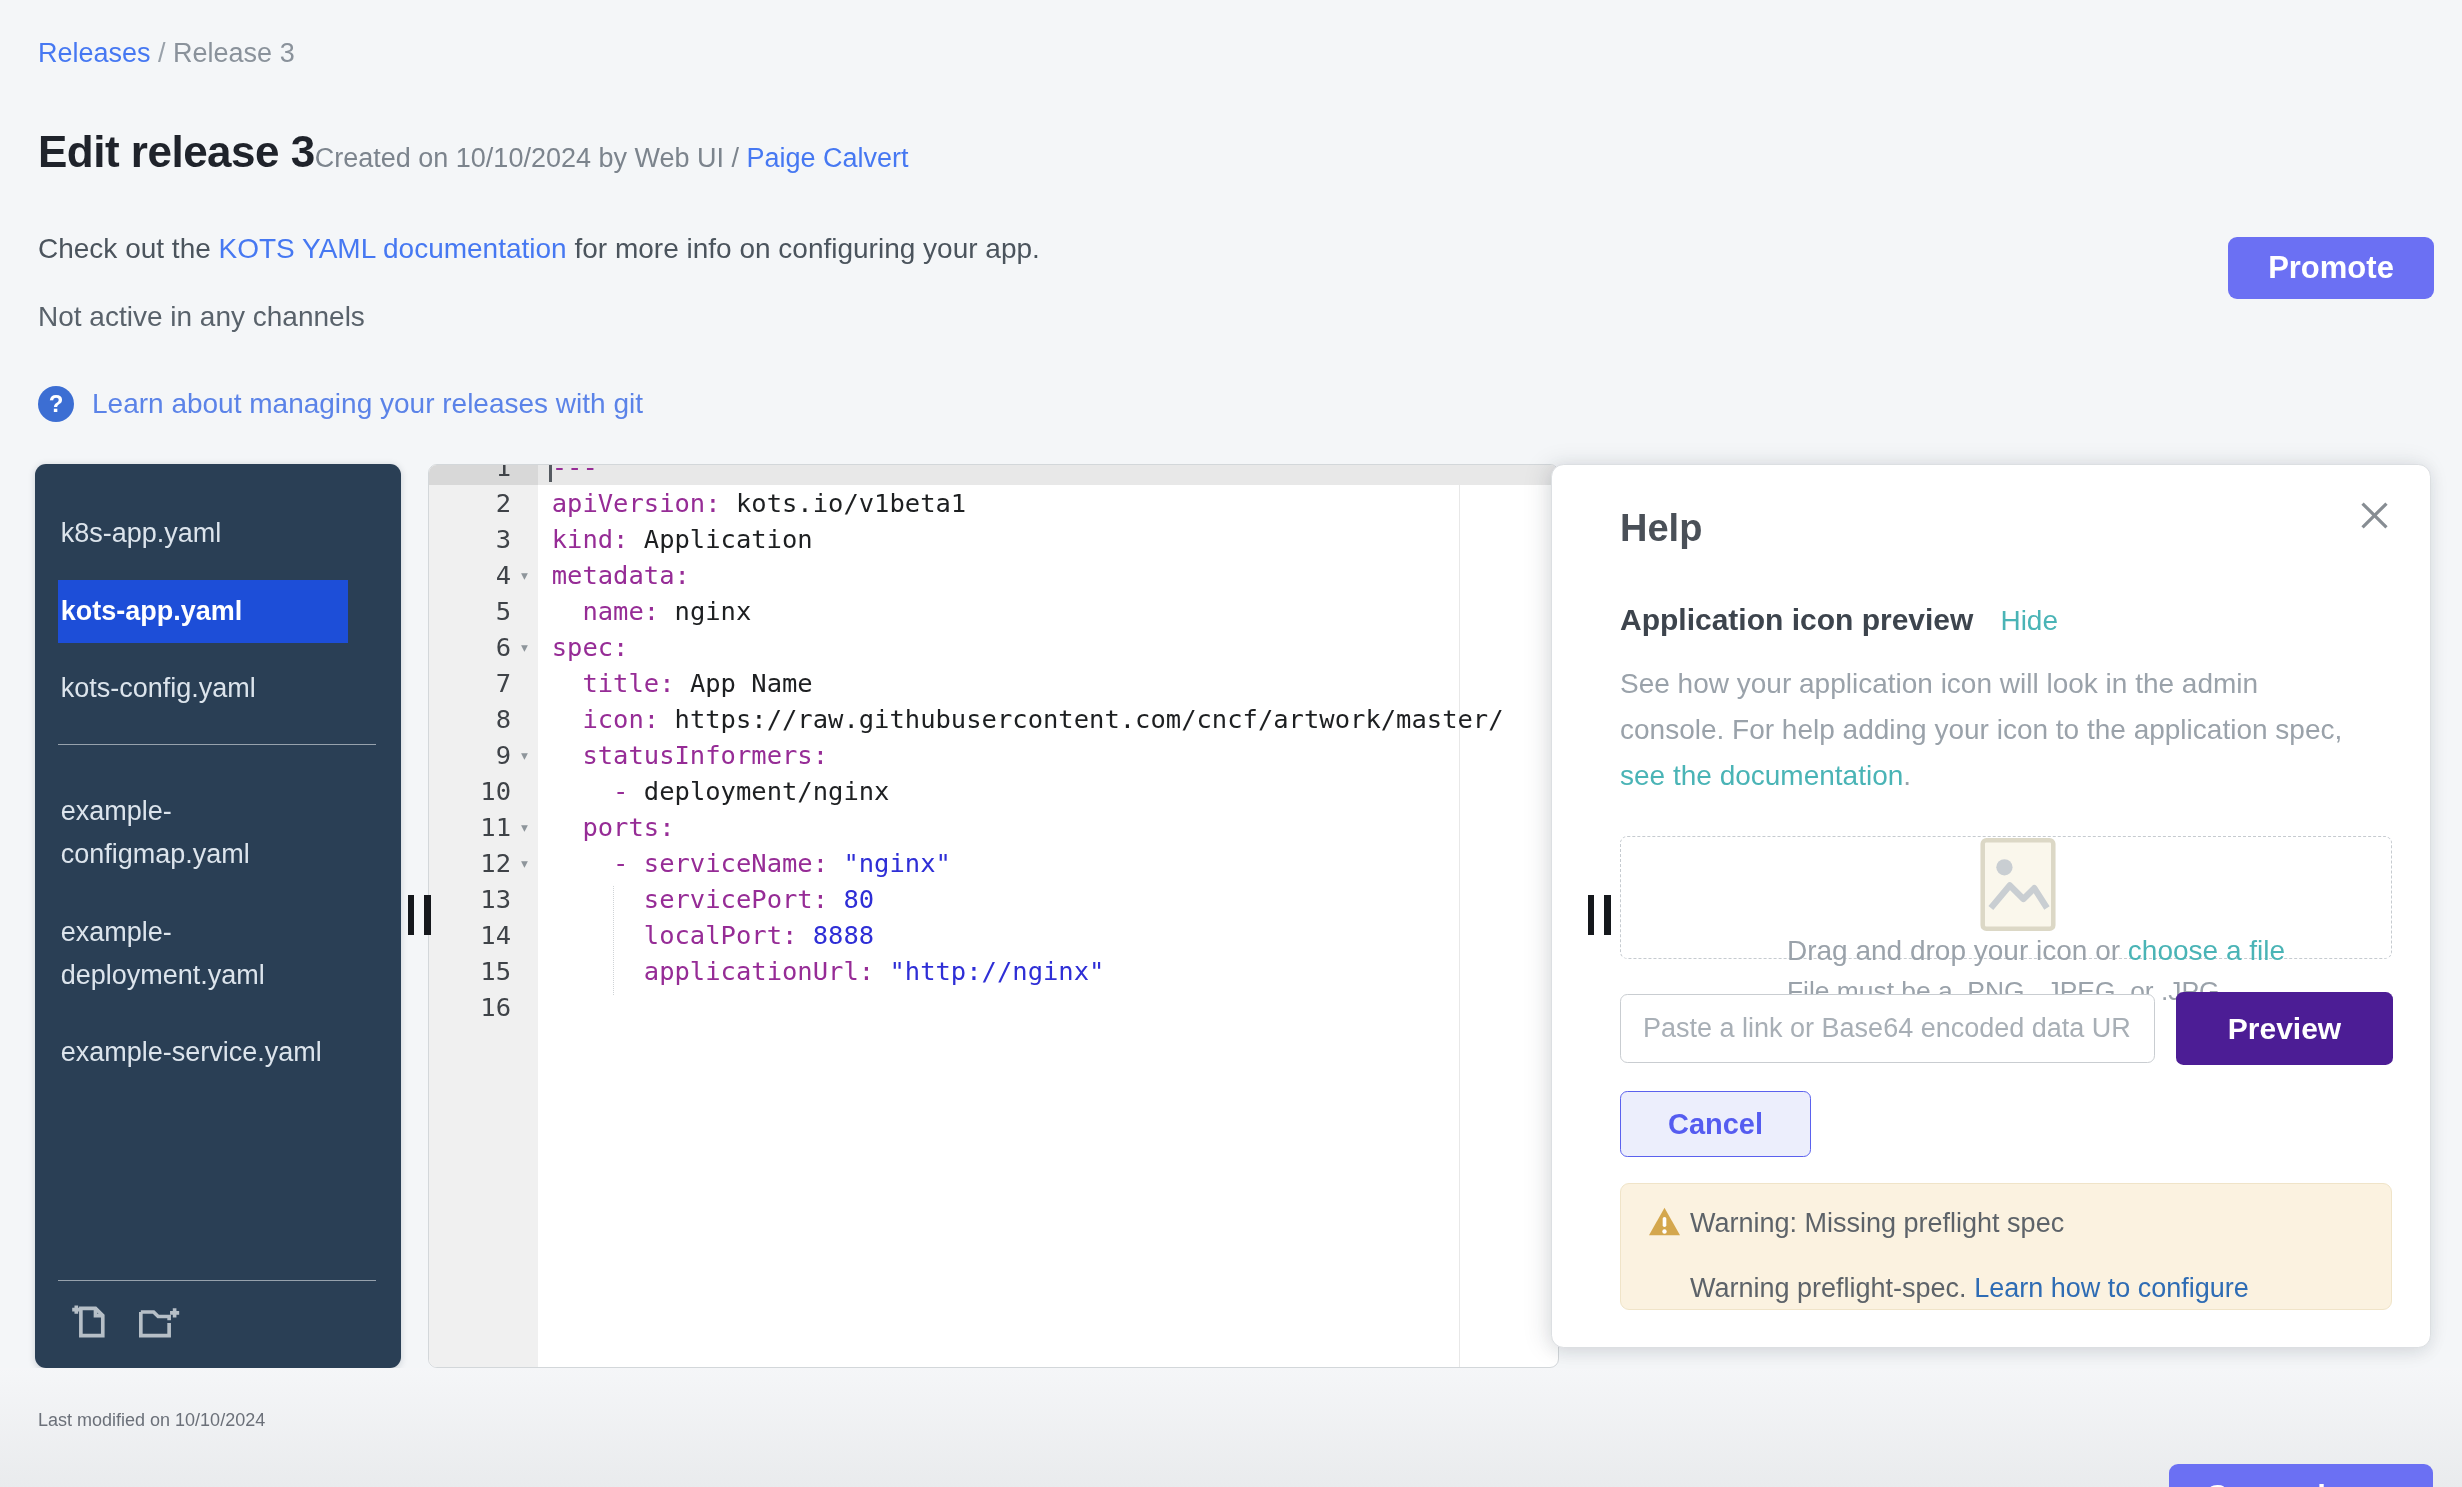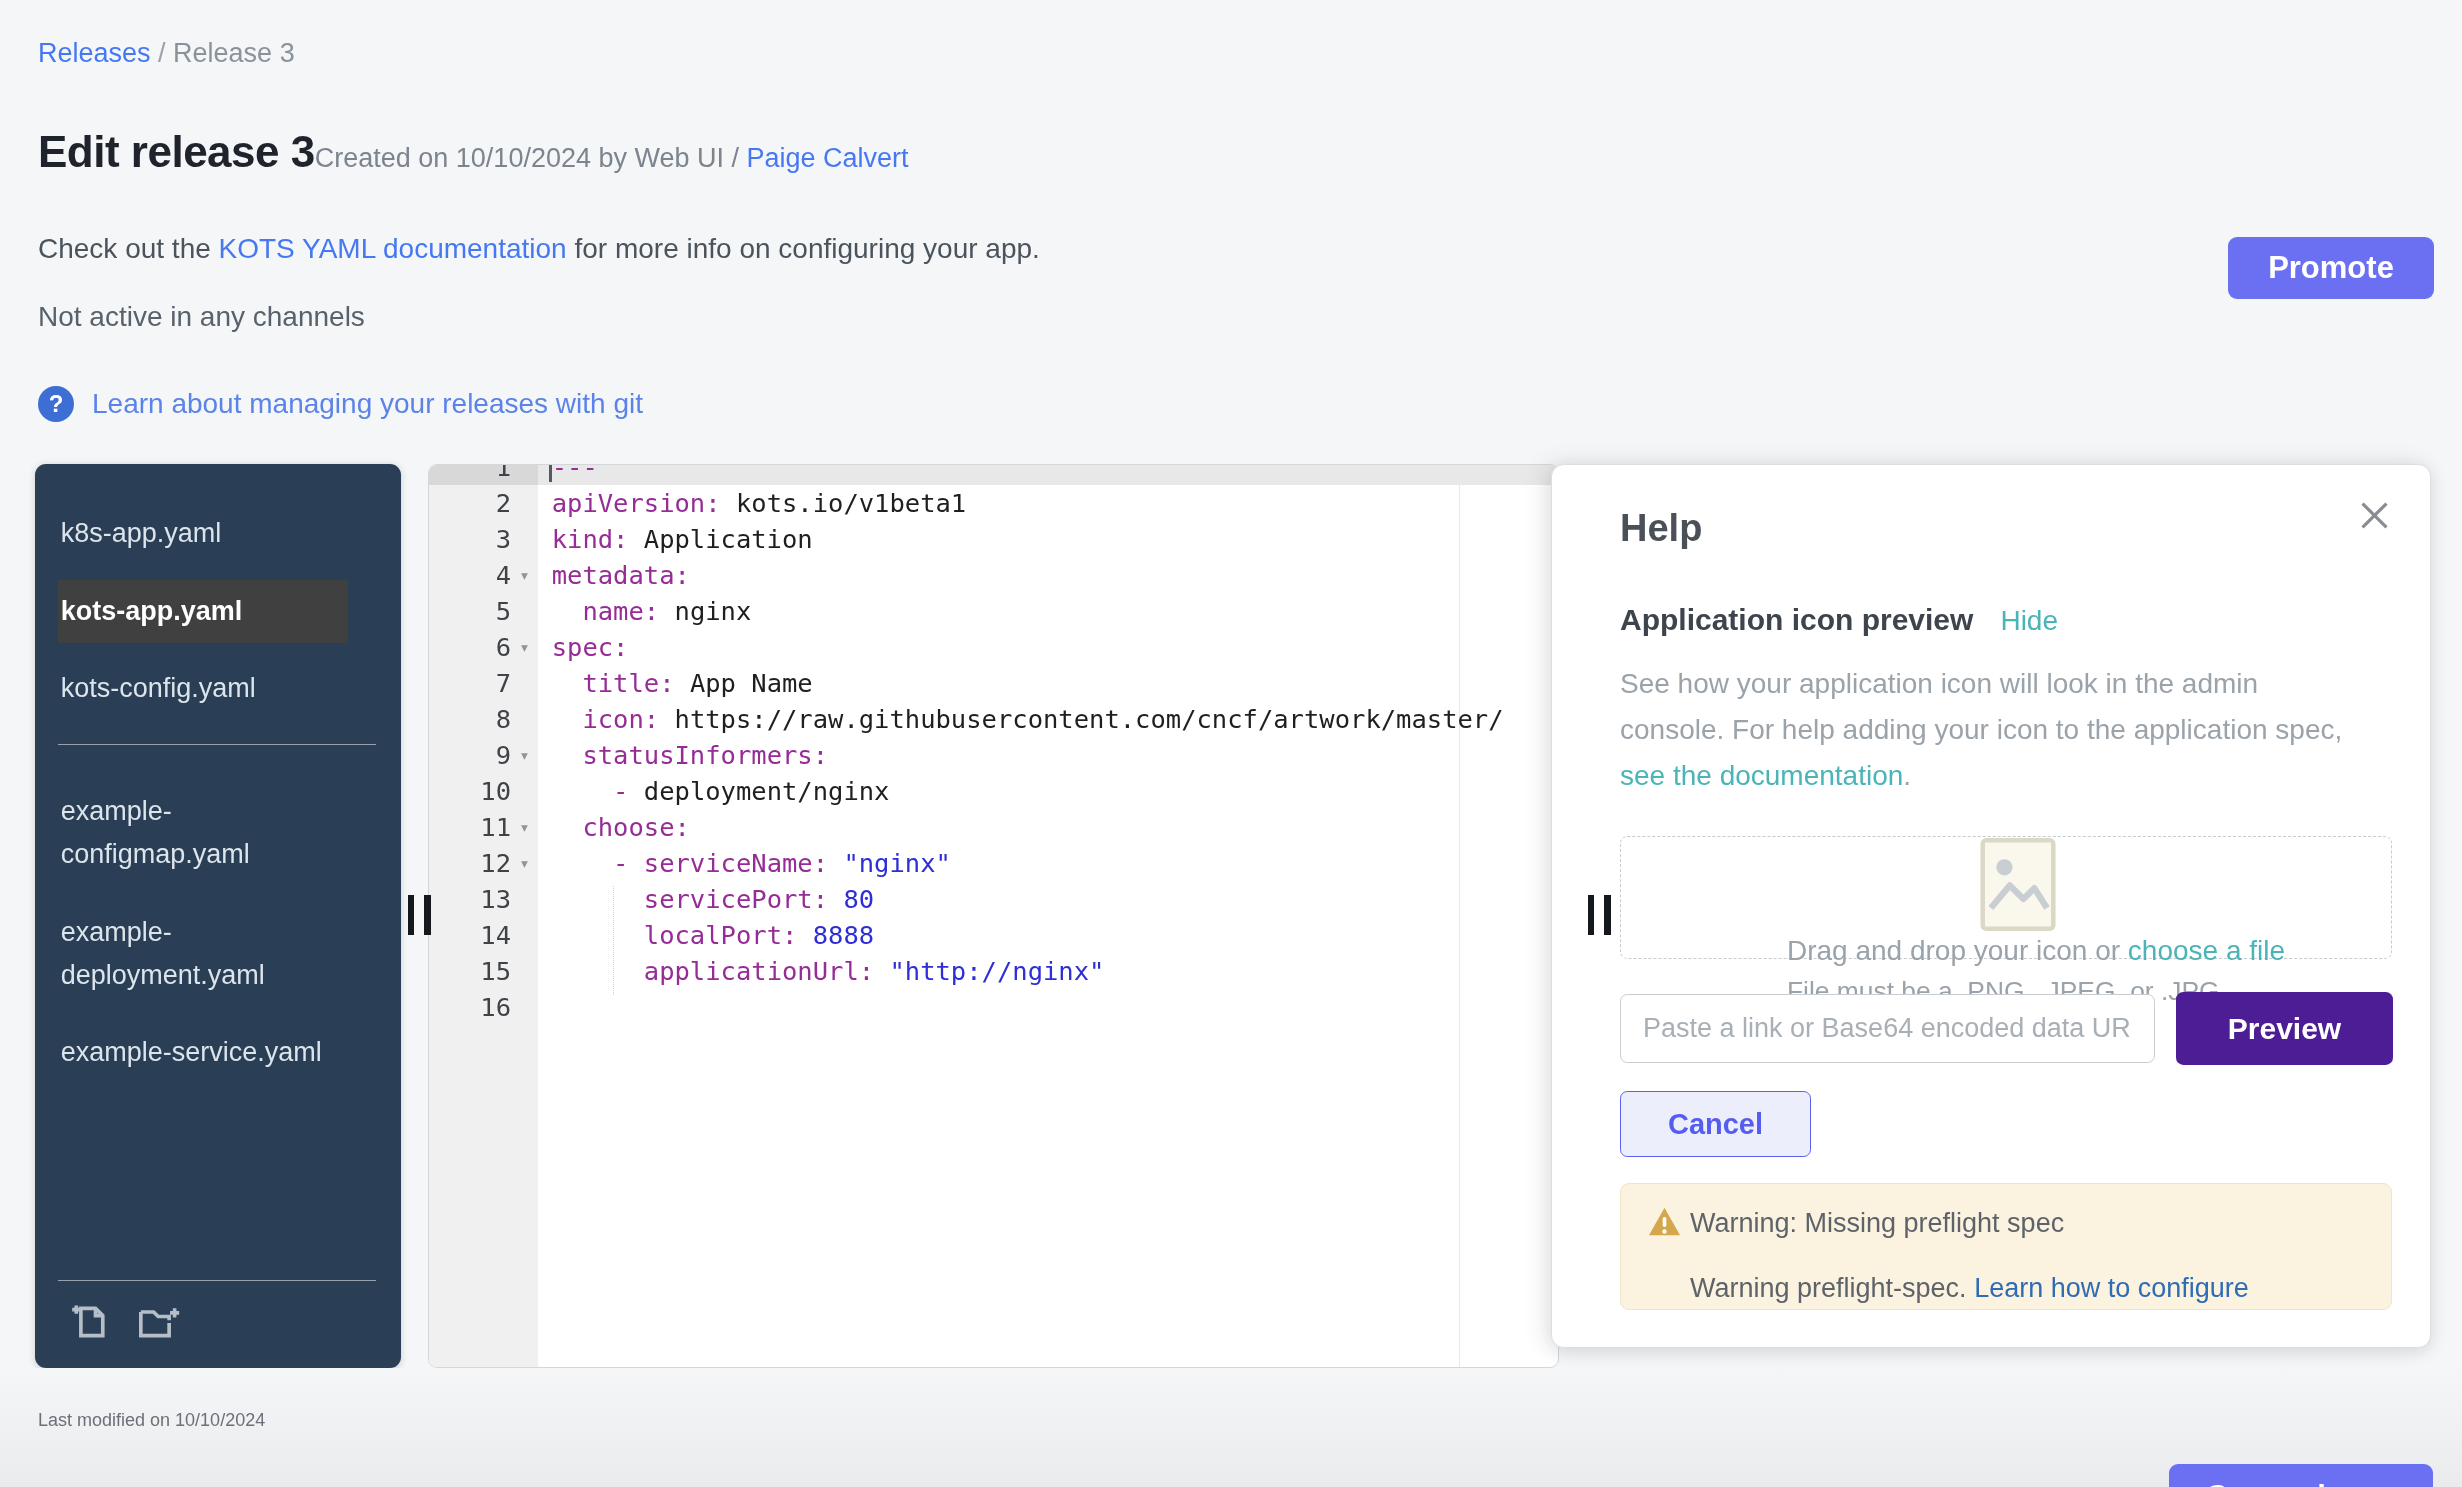--- a/index.html
+++ b/index.html
@@ -36,21 +36,21 @@
   
   .sidebar {
     position: absolute; left: 35px; top: 464px; width: 366px; height: 904px;
     background: #2a3f55; border-radius: 11px; padding-top: 38px; overflow: hidden;
     box-shadow: 0 1.8px 7.3px rgba(20,40,60,.18);
   }
   .file-item {
     font-size: 27px; line-height: 43px; color: #dce4ec; cursor: pointer;
     margin: 0 25.5px 14.6px 23px; padding: 10px 0 10px 2.7px; width: 290px;
   }
-  .file-item.selected { background: #404040; color: #ffffff; font-weight: 700; width: 290px; }
+  .file-item.selected { background: #1d4ed8; color: #ffffff; font-weight: 700; width: 290px; }
   .sidebar hr.side-div { border: none; border-top: 0.9px solid #97a2ad; margin: 24px 25.5px 35px 23px; }
   .sidebar-bottom { position: absolute; left: 23px; right: 25.5px; bottom: 0; }
   .sidebar-bottom hr { border: none; border-top: 0.9px solid #97a2ad; }
   .sidebar-icons { display: flex; gap: 25.5px; padding: 20px 0 22px 11px; }
   .sidebar-icons svg { cursor: pointer; }
 
   
   .editor {
     position: absolute; left: 428px; top: 464px; width: 1131px; height: 904px;
     background: #ffffff; border: 1.8px solid #d3d7da; border-radius: 9px; overflow: hidden;
@@ -264,21 +264,21 @@
           <span>10</span>
           <span class="fold"></span>
         </div>
         <div class="src"><span class="tok-p">    </span><span class="tok-k">-</span><span class="tok-p"> deployment/nginx</span></div>
       </div>
       <div class="code-row">
         <div class="gut">
           <span>11</span>
           <span class="fold">▾</span>
         </div>
-        <div class="src"><span class="tok-p">  </span><span class="tok-k">choose:</span></div>
+        <div class="src"><span class="tok-p">  </span><span class="tok-k">ports:</span></div>
       </div>
       <div class="code-row">
         <div class="gut">
           <span>12</span>
           <span class="fold">▾</span>
         </div>
         <div class="src"><span class="tok-p">    </span><span class="tok-k">- serviceName:</span><span class="tok-s"> "nginx"</span></div>
       </div>
       <div class="code-row">
         <div class="gut">

